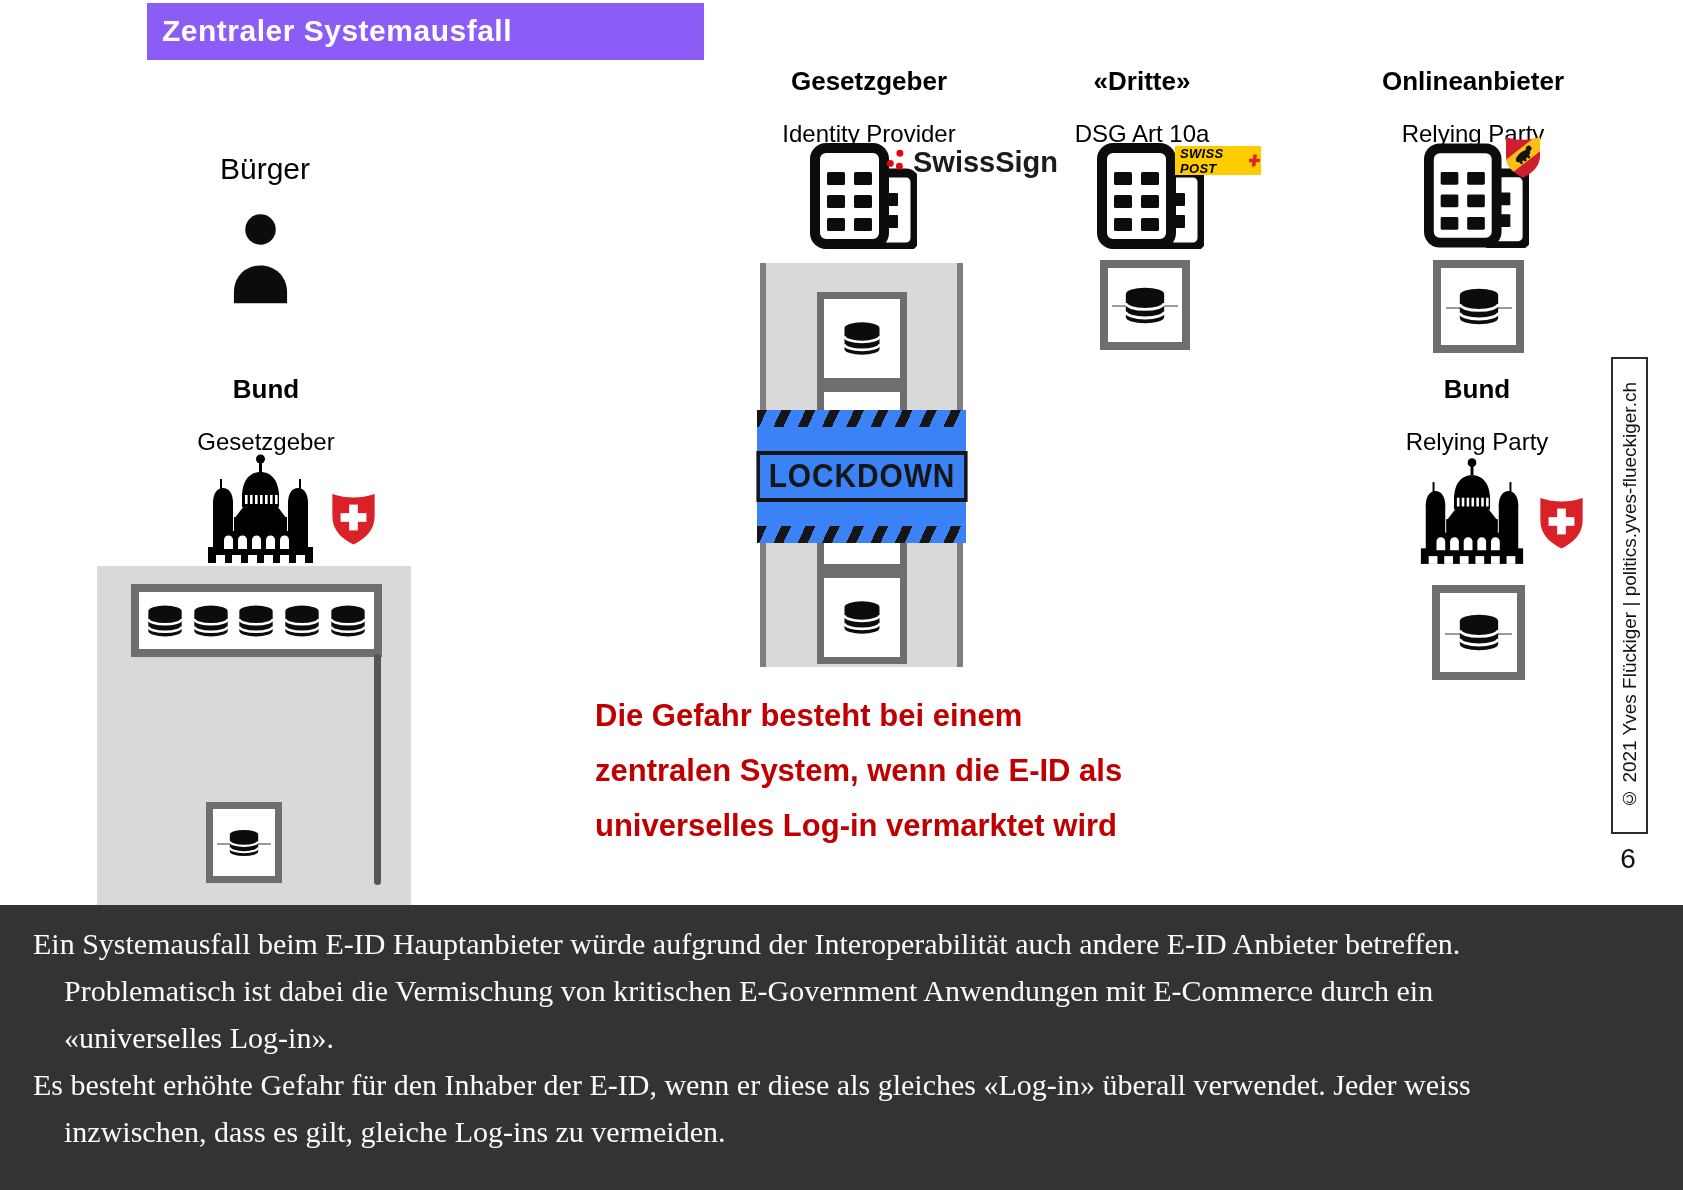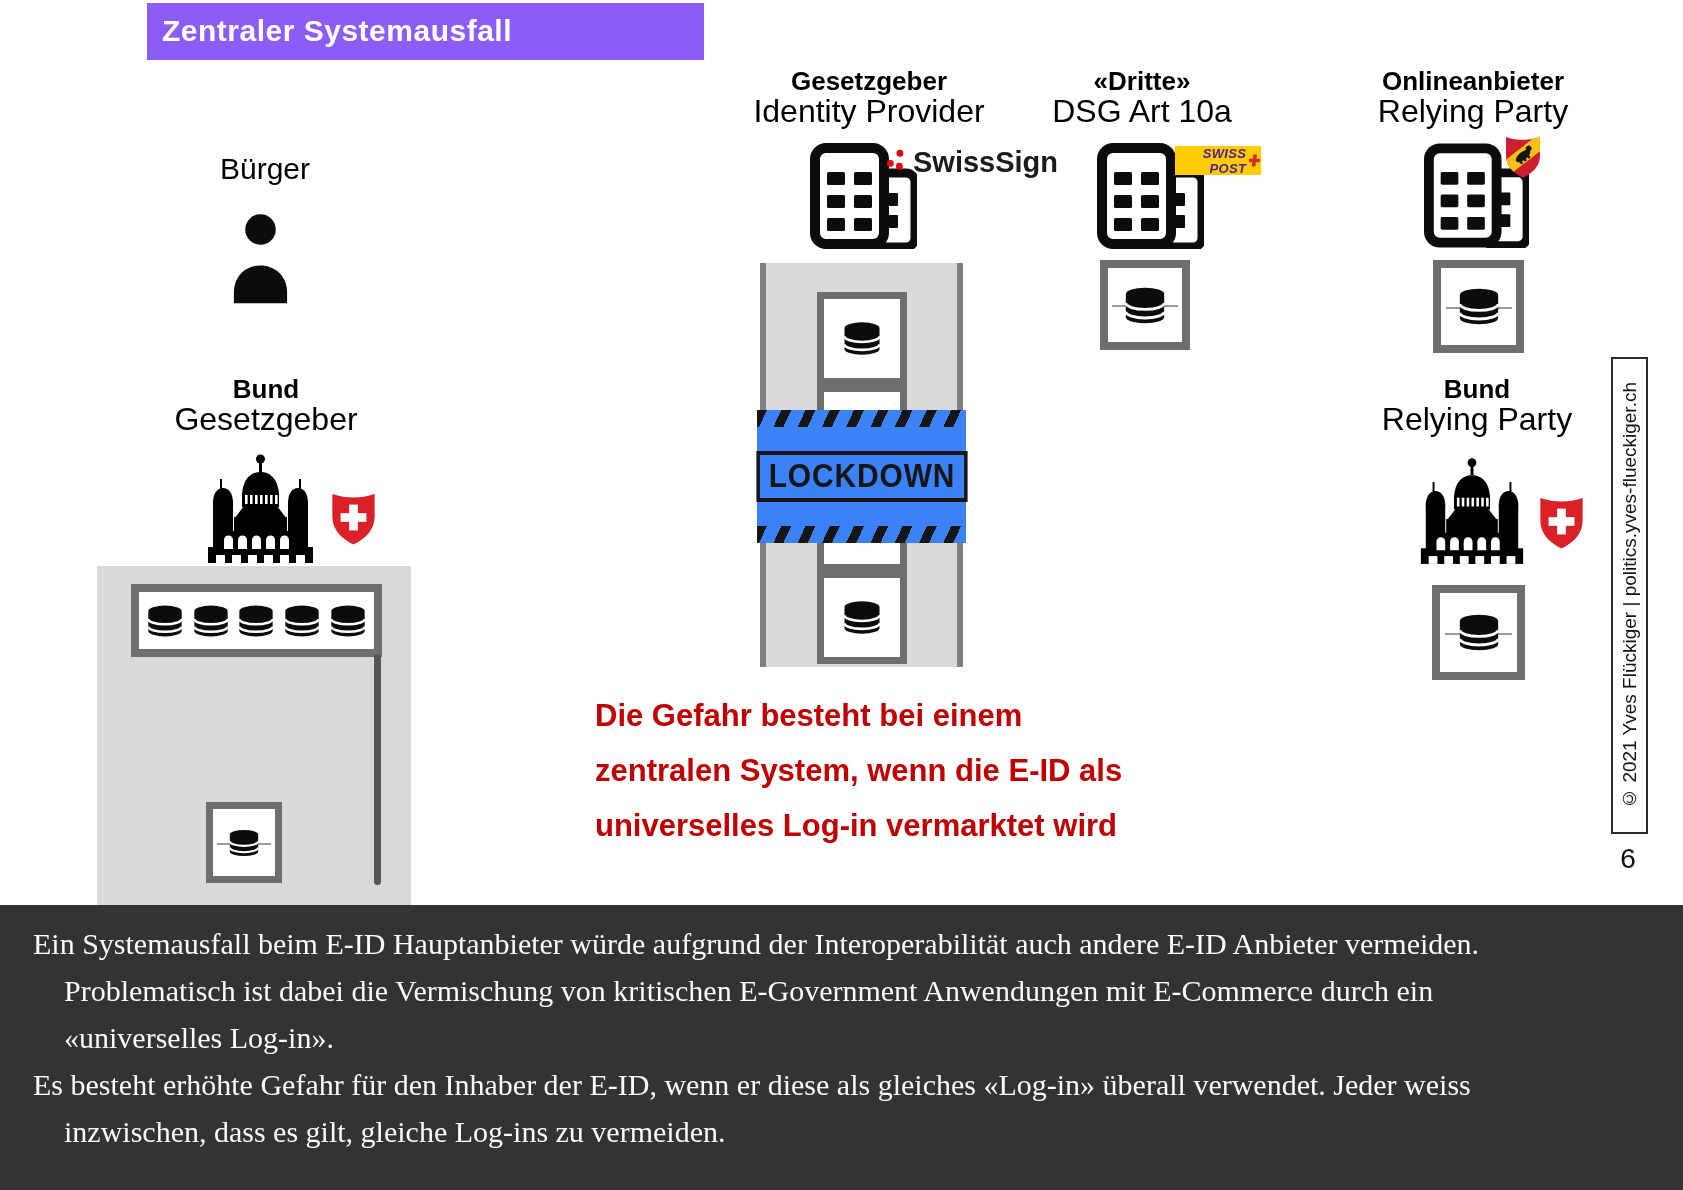--- a/index.html
+++ b/index.html
@@ -8,21 +8,21 @@
   .abs{position:absolute;}
 
   
   .title-bar{left:147px;top:3px;width:557px;height:57px;background:#8b5cf6;
              color:#fff;font-weight:bold;font-size:30px;line-height:56px;padding-left:15px;
              box-sizing:border-box;letter-spacing:.5px;}
 
   
   .ent-label{text-align:center;width:300px;}
   .ent-label .main{font-weight:bold;font-size:26px;line-height:31px;}
-  .ent-label .sub{font-size:32px;line-height:28px;}
+  .ent-label .sub{font-size:24px;line-height:28px;margin-top:23px;}
   .big-label{font-weight:normal;font-size:30px;text-align:center;width:200px;}
 
   
   .bund-box{left:97px;top:566px;width:314px;height:341px;background:#d9d9d9;}
   .db-row-box{left:131px;top:584px;width:251px;height:73px;background:#fff;
               border:8px solid #6e6e6e;box-sizing:border-box;display:flex;
               align-items:center;justify-content:space-evenly;}
   .vline{left:374px;top:654px;width:7px;height:231px;background:#565656;border-radius:4px;}
   .small-db-box{left:206px;top:802px;width:76px;height:81px;background:#fff;
                 border:7px solid #6e6e6e;box-sizing:border-box;display:flex;
@@ -62,21 +62,21 @@
   
   .footer{left:0;top:905px;width:1683px;height:285px;background:#333333;box-sizing:border-box;
           color:#fbfbfb;font-family:"Liberation Serif",serif;font-size:30px;line-height:47px;
           padding:15px 20px 0 33px;}
   .footer .indent{padding-left:31px;}
 
   
   .swisssign-text{font-weight:bold;font-size:29px;color:#1b1b1b;letter-spacing:0;}
   .swisspost{left:1175px;top:146px;width:86px;height:29px;background:#ffcc00;display:flex;
              align-items:center;justify-content:flex-start;padding-left:5px;box-sizing:border-box;}
-  .swisspost .sp-text{font-style:italic;font-weight:bold;font-size:13px;color:#4c1d95;letter-spacing:.3px;text-align:right;}
+  .swisspost .sp-text{font-style:italic;font-weight:bold;font-size:13px;color:#000000;letter-spacing:.3px;}
 </style>
 </head>
 <body>
 
 <svg width="0" height="0" style="position:absolute" aria-hidden="true">
   <defs>
     <symbol id="dbicon" viewBox="0 0 48 42">
       <path d="M4 9 a20 6.5 0 0 1 40 0 v24 a20 6.5 0 0 1 -40 0 z" fill="#0c0c0c"></path>
       <path d="M4 18.5 a20 6.5 0 0 0 40 0" fill="none" stroke="#fff" stroke-width="3"></path>
       <path d="M4 27.5 a20 6.5 0 0 0 40 0" fill="none" stroke="#fff" stroke-width="3"></path>
@@ -319,20 +319,20 @@
         <use href="#dbicon"></use>
       </svg>
   </div>
 
   <div class="abs credit-box">
     <span>© 2021 Yves Flückiger | politics.yves-flueckiger.ch</span>
   </div>
   <div class="abs page-num">6</div>
 
   <div class="abs footer">
-    <div>Ein Systemausfall beim E-ID Hauptanbieter würde aufgrund der Interoperabilität auch andere E-ID Anbieter vermeiden.</div>
+    <div>Ein Systemausfall beim E-ID Hauptanbieter würde aufgrund der Interoperabilität auch andere E-ID Anbieter betreffen.</div>
     <div class="indent">Problematisch ist dabei die Vermischung von kritischen E-Government Anwendungen mit E-Commerce durch ein</div>
     <div class="indent">«universelles Log-in».</div>
     <div>Es besteht erhöhte Gefahr für den Inhaber der E-ID, wenn er diese als gleiches «Log-in» überall verwendet.  Jeder weiss</div>
     <div class="indent">inzwischen, dass es gilt, gleiche Log-ins zu vermeiden.</div>
   </div>
 
 </div>
 
 </body></html>

